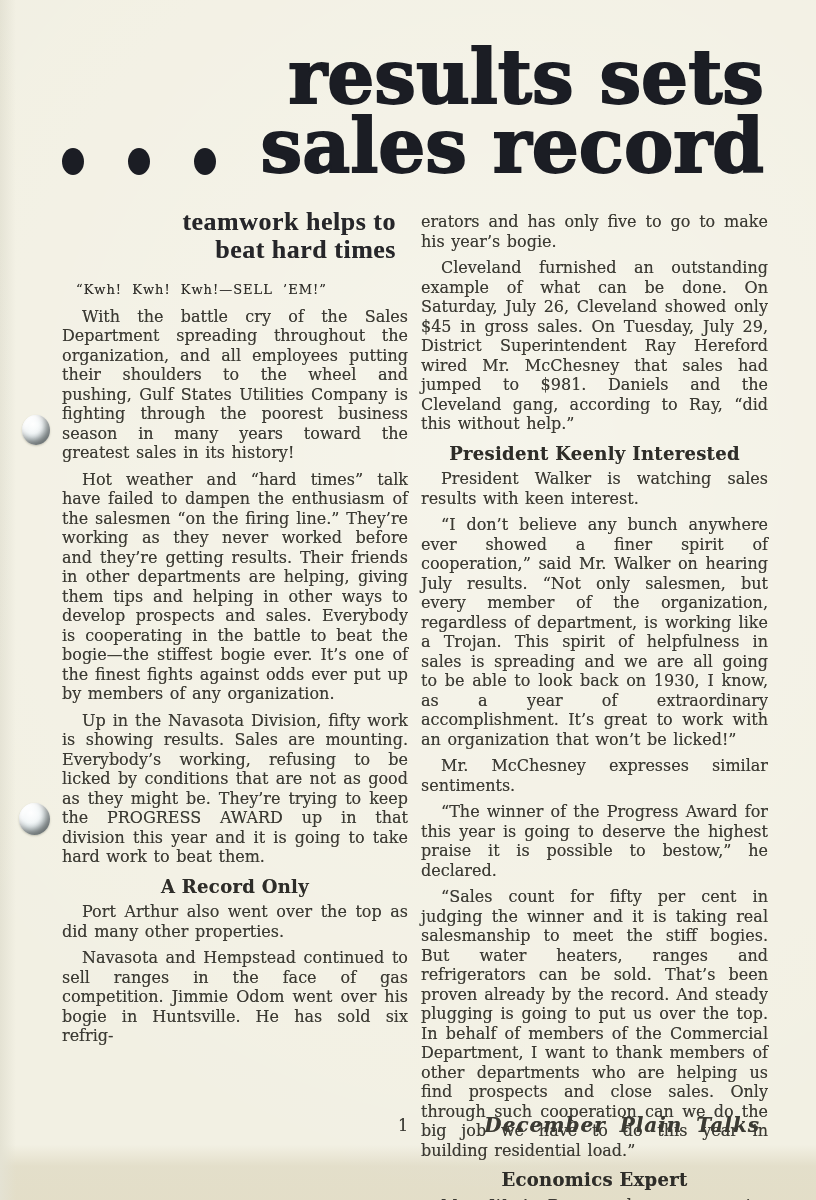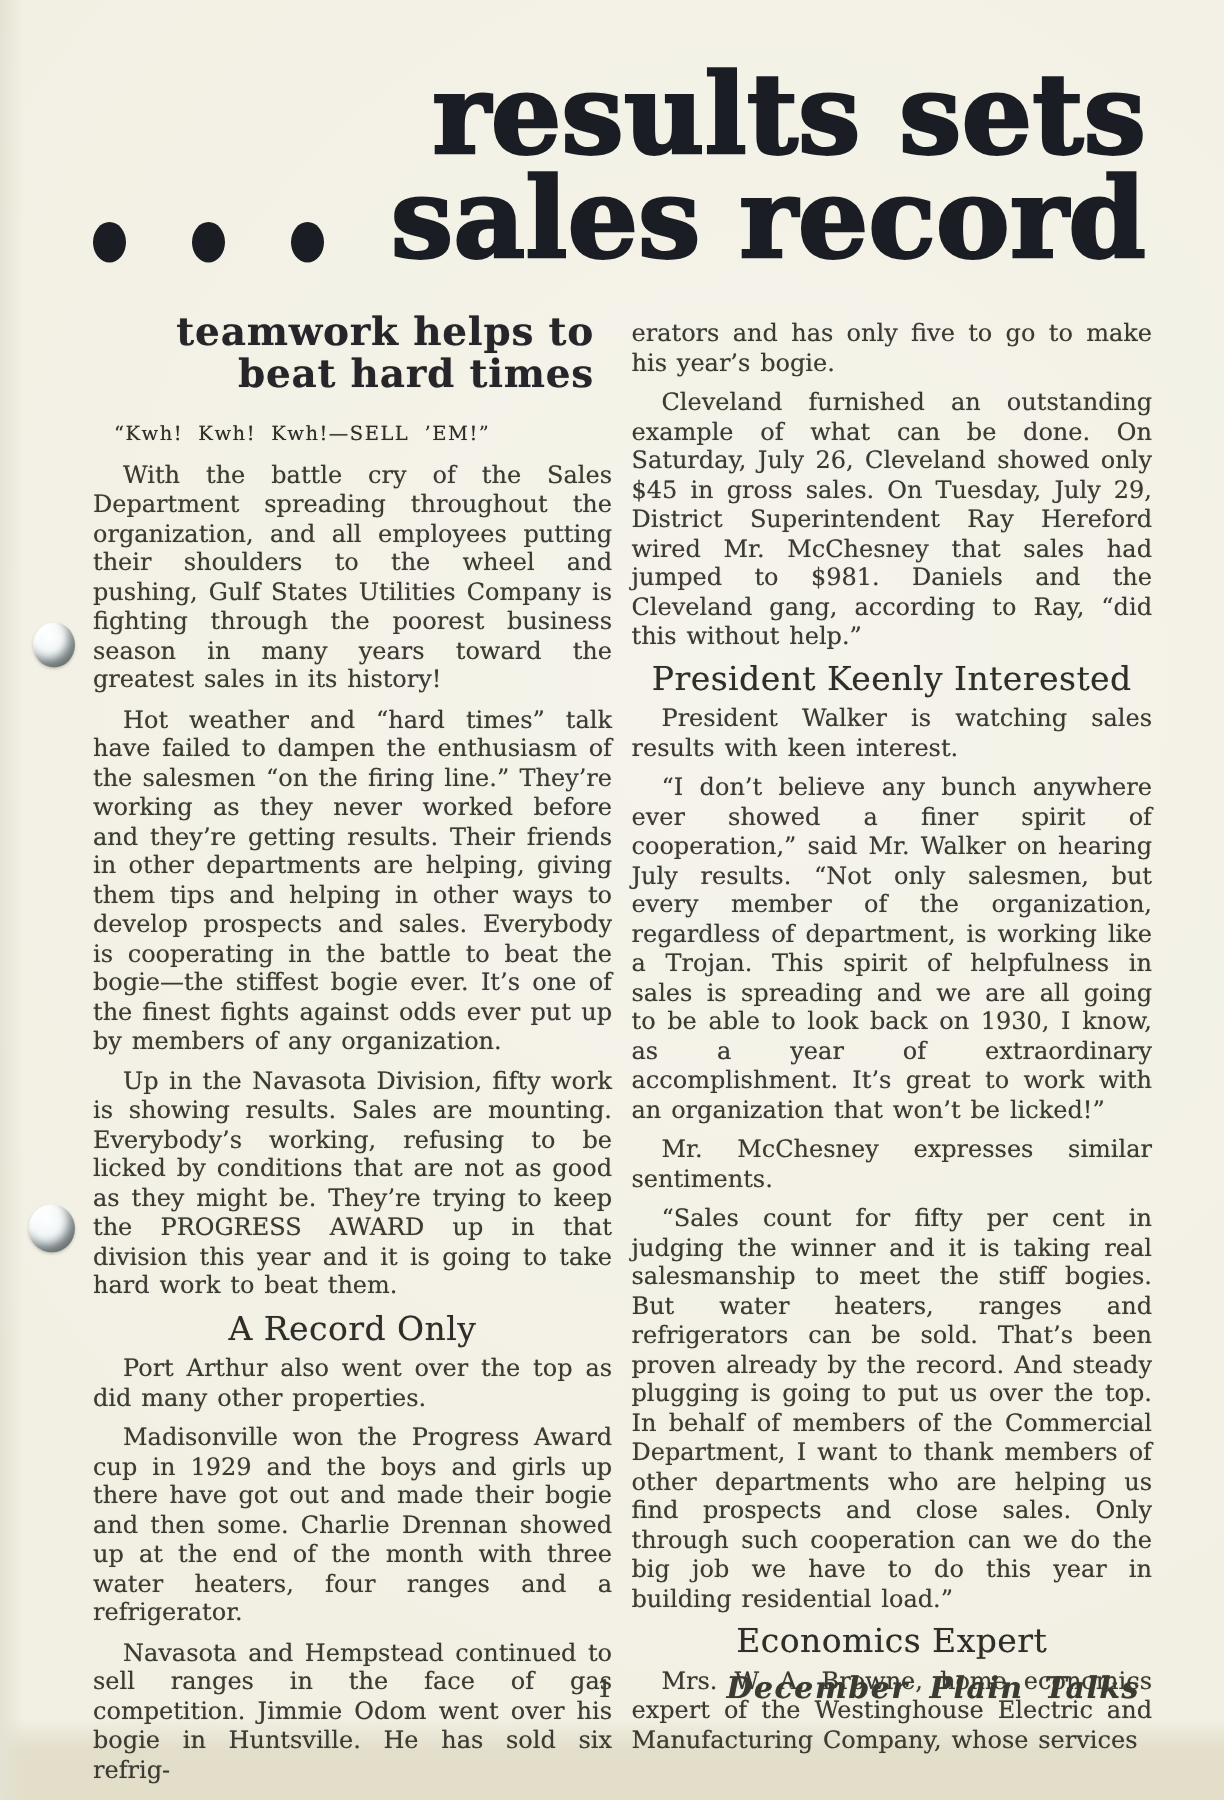--- a/index.html
+++ b/index.html
@@ -52,42 +52,43 @@
 
   .article-heading {
     text-align: right;
     padding-right: 12px;
     font-size: 26px;
     line-height: 28px;
     font-weight: bold;
     color: #26262a;
     letter-spacing: 0.5px;
     margin-bottom: 16px;
+    font-family: Liberation Serif, serif;
   }
   .kicker {
     font-weight: normal;
     font-size: 13px;
     letter-spacing: 1px;
     word-spacing: 5px;
     color: #2e2d29;
     padding-left: 14px;
     margin-bottom: 7px;
     white-space: nowrap;
   }
   .para {
     text-align: justify;
     text-indent: 20px;
     word-spacing: 1.5px;
     margin: 0 0 7px 0;
   }
   .para.no-indent { text-indent: 0; }
   .subhead {
     text-align: center;
-    font-weight: normal;
-    font-size: 22px;
+    font-weight: bold;
+    font-size: 18px;
     color: #2e2d29;
     margin: 10px 0 6px 0;
     letter-spacing: 0.3px;
   }
 
   
   .page-number {
     position: absolute; left: 398px; top: 1116px;
     font-size: 16px; color: #3b3a33;
   }
@@ -130,31 +131,31 @@
     <div class="article-heading">
       <span>teamwork helps to</span><br>
       <span>beat hard times</span>
     </div>
     <div class="kicker">“Kwh! Kwh! Kwh!—SELL ’EM!”</div>
     <p class="para">With the battle cry of the Sales Department spreading throughout the organization, and all employees putting their shoulders to the wheel and pushing, Gulf States Utilities Company is fighting through the poorest business season in many years toward the greatest sales in its history!</p>
     <p class="para">Hot weather and “hard times” talk have failed to dampen the enthusiasm of the salesmen “on the firing line.” They’re working as they never worked before and they’re getting results. Their friends in other departments are helping, giving them tips and helping in other ways to develop prospects and sales. Everybody is cooperating in the battle to beat the bogie—the stiffest bogie ever. It’s one of the finest fights against odds ever put up by members of any organization.</p>
     <p class="para">Up in the Navasota Division, fifty work is showing results. Sales are mounting. Everybody’s working, refusing to be licked by conditions that are not as good as they might be. They’re trying to keep the PROGRESS AWARD up in that division this year and it is going to take hard work to beat them.</p>
     <div class="subhead">A Record Only</div>
     <p class="para">Port Arthur also went over the top as did many other properties.</p>
-    <p class="para">Madisonville won the Progress Award cup in 1929 and the boys and girls up there have got out and made their bogie and then some. Charlie Drennan showed up at the end of the month with three water heaters, four ranges and a refrigerator.</p>
     <p class="para">Navasota and Hempstead continued to sell ranges in the face of gas competition. Jimmie Odom went over his bogie in Huntsville. He has sold six refrig-</p>
   </div>
 
   <div class="col col-right">
     <p class="para no-indent">erators and has only five to go to make his year’s bogie.</p>
     <p class="para">Cleveland furnished an outstanding example of what can be done. On Saturday, July 26, Cleveland showed only $45 in gross sales. On Tuesday, July 29, District Superintendent Ray Hereford wired Mr. McChesney that sales had jumped to $981. Daniels and the Cleveland gang, according to Ray, “did this without help.”</p>
     <div class="subhead">President Keenly Interested</div>
     <p class="para">President Walker is watching sales results with keen interest.</p>
     <p class="para">“I don’t believe any bunch anywhere ever showed a finer spirit of cooperation,” said Mr. Walker on hearing July results. “Not only salesmen, but every member of the organization, regardless of department, is working like a Trojan. This spirit of helpfulness in sales is spreading and we are all going to be able to look back on 1930, I know, as a year of extraordinary accomplishment. It’s great to work with an organization that won’t be licked!”</p>
     <p class="para">Mr. McChesney expresses similar sentiments.</p>
+    <p class="para">“The winner of the Progress Award for this year is going to deserve the highest praise it is possible to bestow,” he declared.</p>
     <p class="para">“Sales count for fifty per cent in judging the winner and it is taking real salesmanship to meet the stiff bogies. But water heaters, ranges and refrigerators can be sold. That’s been proven already by the record. And steady plugging is going to put us over the top. In behalf of members of the Commercial Department, I want to thank members of other departments who are helping us find prospects and close sales. Only through such cooperation can we do the big job we have to do this year in building residential load.”</p>
     <div class="subhead">Economics Expert</div>
     <p class="para">Mrs. W. A. Browne, home economics expert of the Westinghouse Electric and Manufacturing Company, whose services</p>
 
   </div>
 
   <div class="page-number">1</div>
   <div class="publication">December Plain Talks</div>
 
   <div class="punch-hole hole-top"></div>

